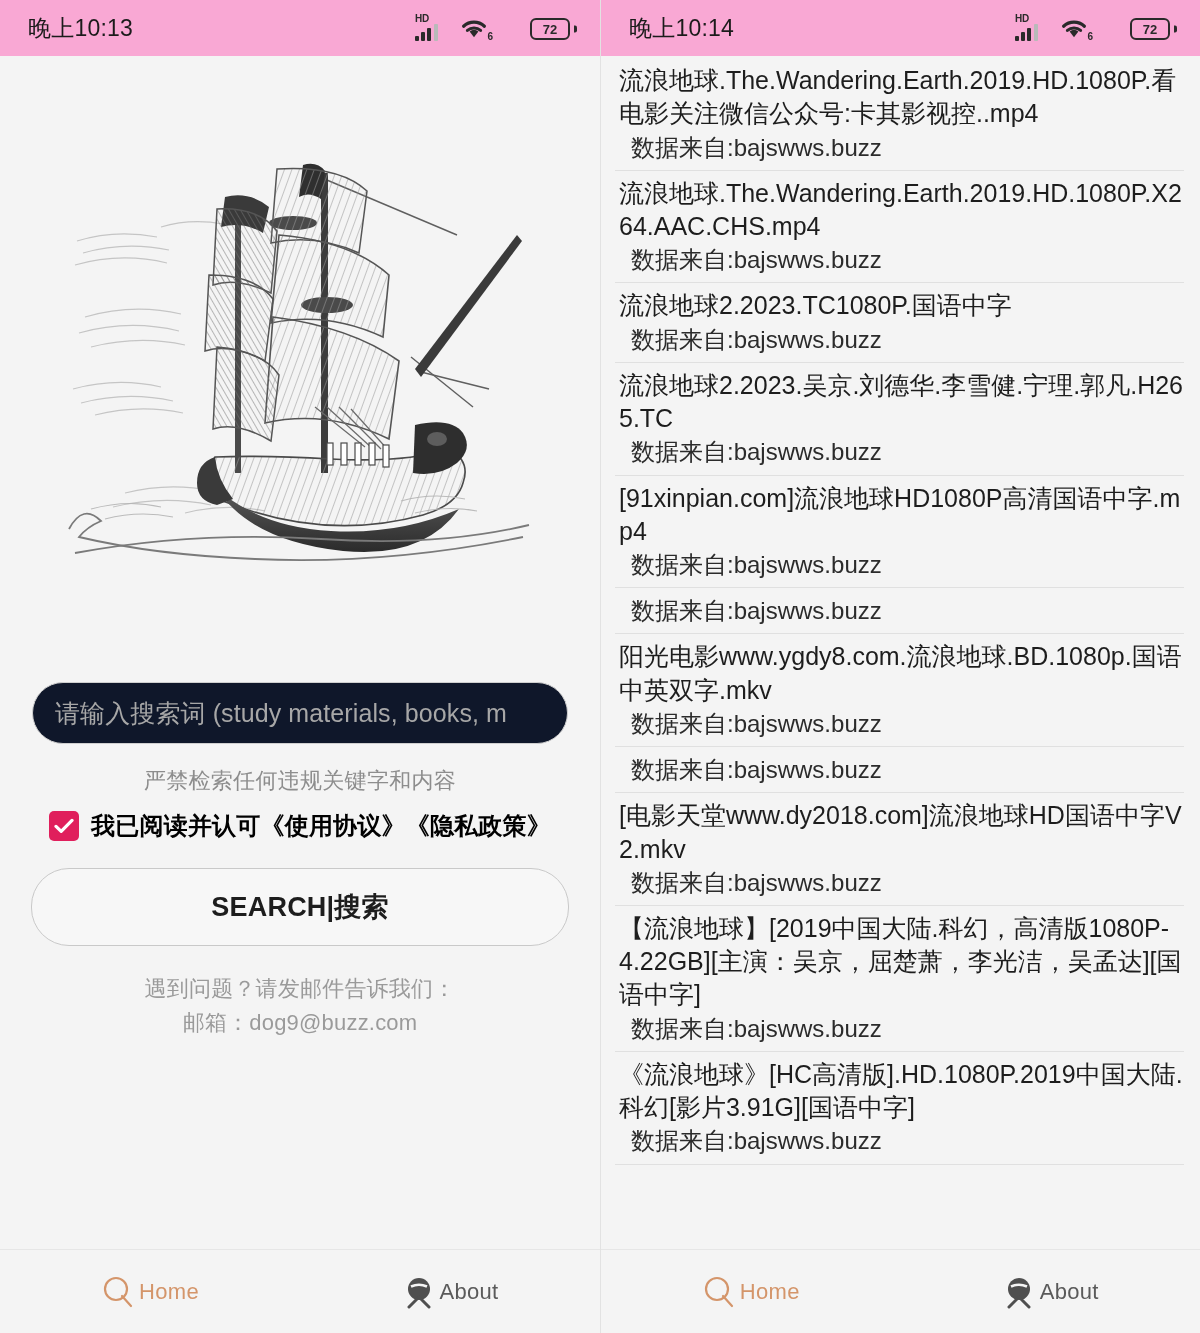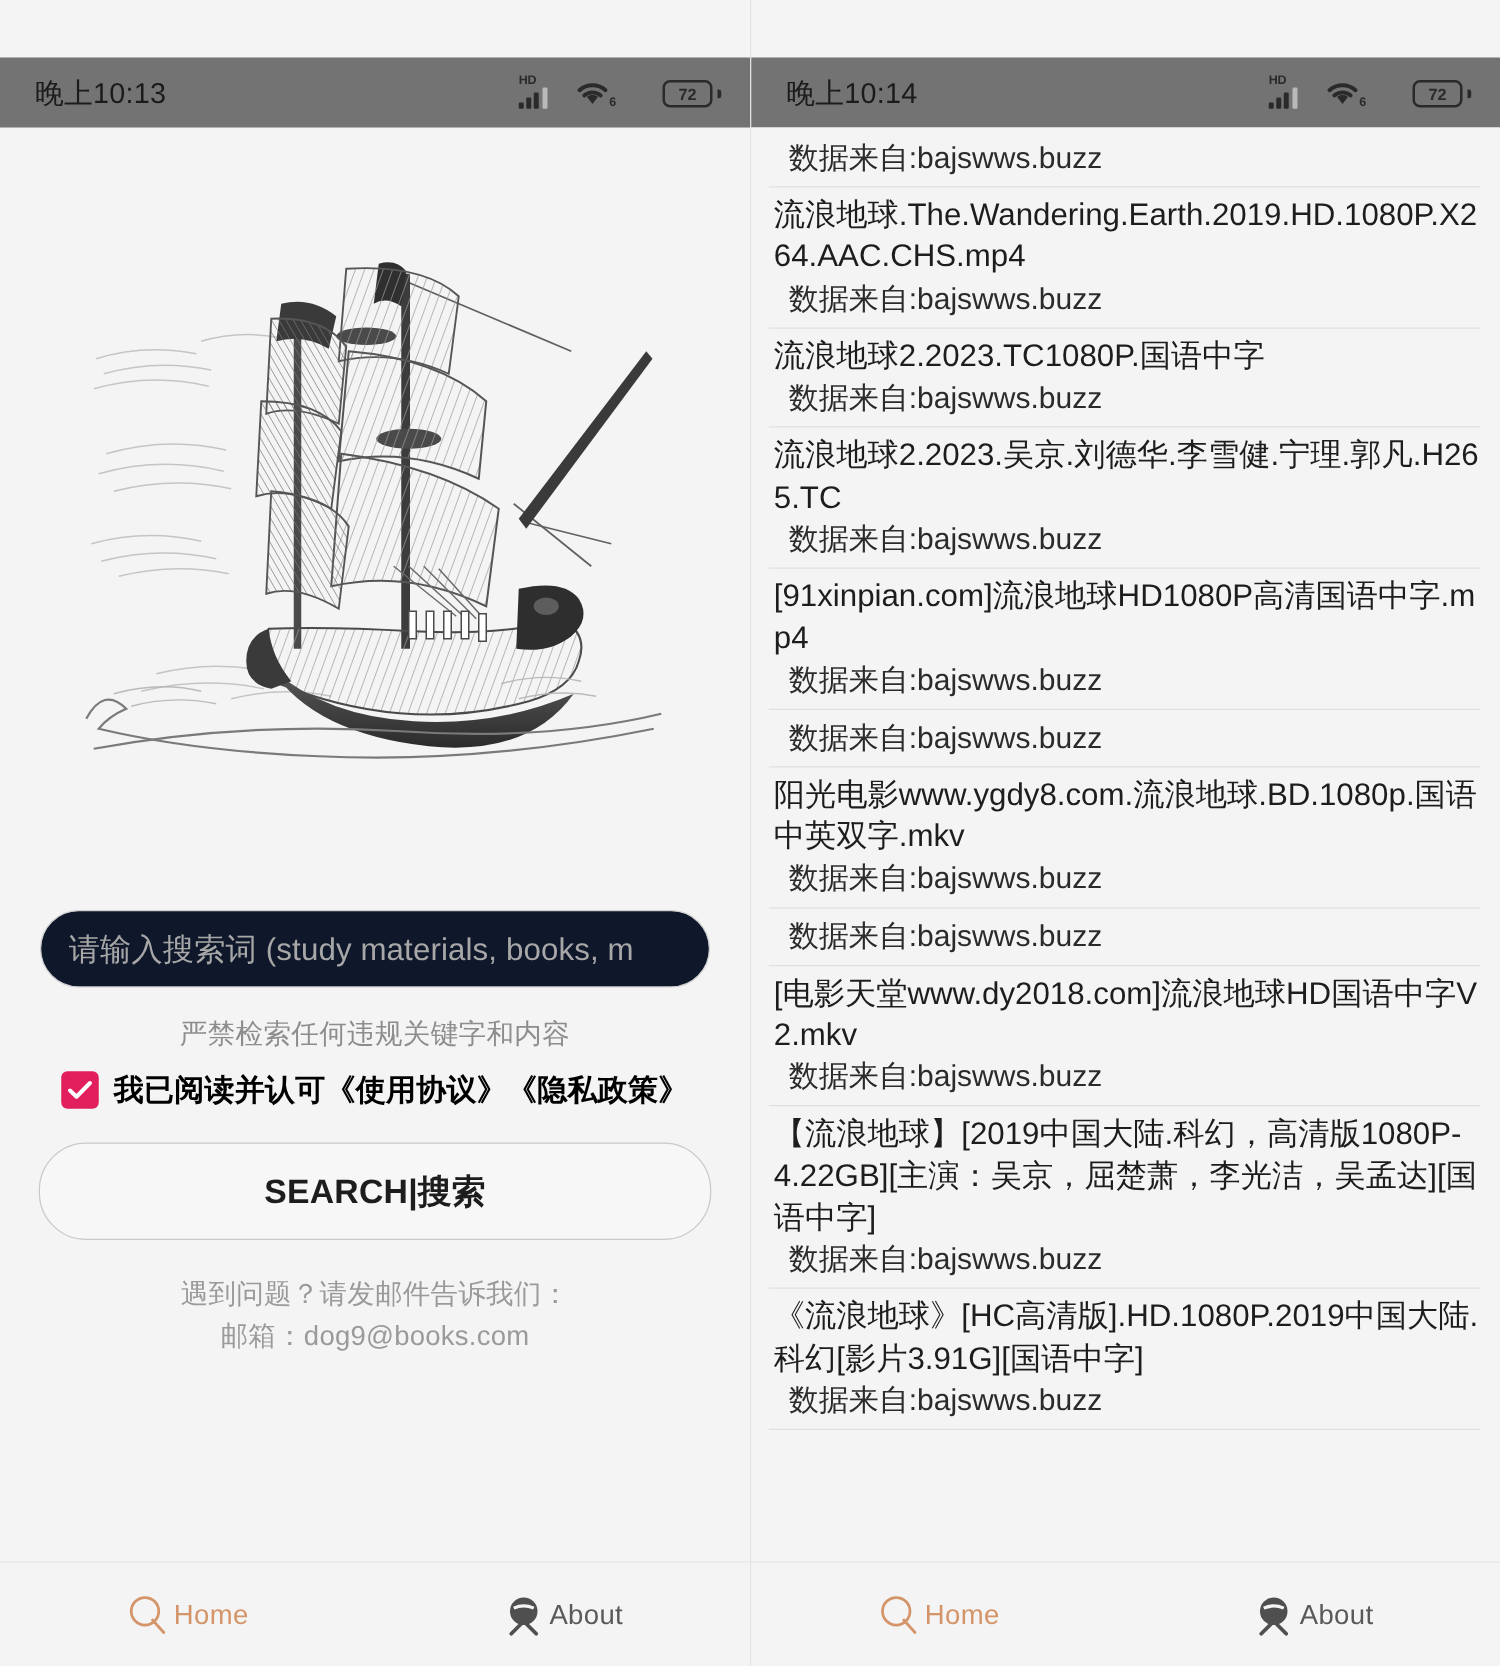--- a/index.html
+++ b/index.html
@@ -17,22 +17,21 @@
     display:flex;flex-direction:column;
     box-sizing:border-box;
   }
   .phone.right{border-left:1px solid #e2e2e2;}
 
   
   .statusbar{
     height:56px;flex:0 0 56px;
     display:flex;align-items:center;justify-content:space-between;
     padding:0 26px 0 28px;box-sizing:border-box;
-    background:#737373;
-    margin-top:46px;
+    background:#f9a8d4;
   }
   .status-time{
     font-size:23px;color:#1b1b1b;letter-spacing:.2px;font-weight:400;
   }
   .status-icons{display:flex;align-items:flex-end;gap:11px;}
   .ic-signal{position:relative;width:34px;height:26px;}
   .ic-signal .hd{
     position:absolute;top:-1px;left:0;font-size:10px;font-weight:700;color:#2a2a2a;
     letter-spacing:-0.3px;line-height:10px;
   }
@@ -298,21 +297,21 @@
         </span>
         <span class="agree-text">我已阅读并认可《使用协议》《隐私政策》</span>
       </div>
 
       <div class="search-btn">
         <span>SEARCH|搜索</span>
       </div>
 
       <div class="contact">
         <div>遇到问题？请发邮件告诉我们：</div>
-        <div>邮箱：dog9@books.com</div>
+        <div>邮箱：dog9@buzz.com</div>
       </div>
     </div>
 
     <div class="tabbar">
       <div class="tab active">
         <span class="glyph">
           <svg width="34" height="34" viewBox="0 0 34 34">
             <circle cx="15" cy="14" r="11" stroke="#d4956a" stroke-width="2.2" fill="none"></circle>
             <line x1="21" y1="21" x2="30" y2="31" stroke="#d4956a" stroke-width="2.2" stroke-linecap="round"></line>
           </svg>
@@ -359,20 +358,21 @@
           <div class="shell">
               <span class="lvl">72</span>
             </div>
           <span class="nub"></span>
         </div>
       </div>
     </div>
 
     <div class="results" id="results-list">
         <div class="result-item">
+          <div class="result-title">流浪地球.The.Wandering.Earth.2019.HD.1080P.看电影关注微信公众号:卡其影视控..mp4</div>
           <div class="result-src">数据来自:bajswws.buzz</div>
         </div>
         <div class="result-item">
           <div class="result-title">流浪地球.The.Wandering.Earth.2019.HD.1080P.X264.AAC.CHS.mp4</div>
           <div class="result-src">数据来自:bajswws.buzz</div>
         </div>
         <div class="result-item">
           <div class="result-title">流浪地球2.2023.TC1080P.国语中字</div>
           <div class="result-src">数据来自:bajswws.buzz</div>
         </div>

